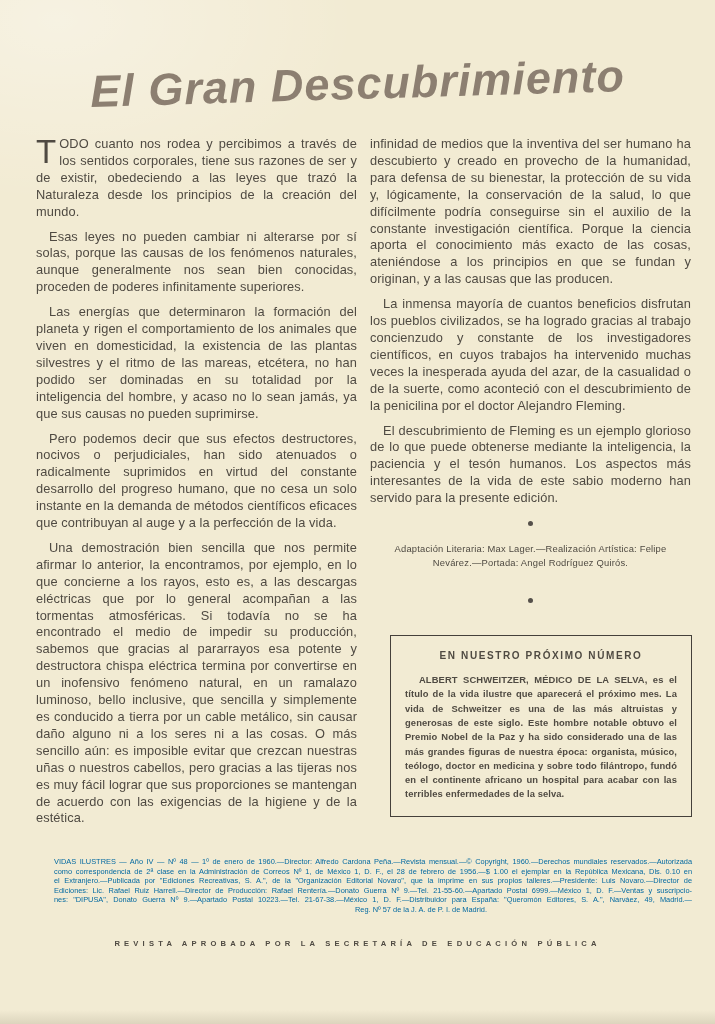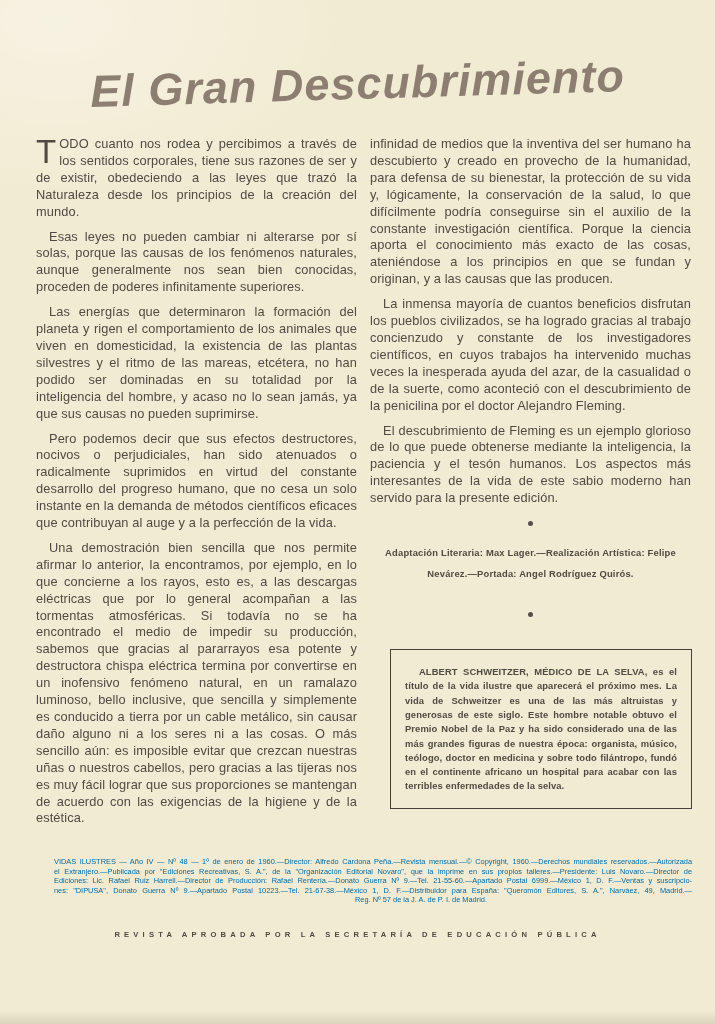--- a/index.html
+++ b/index.html
@@ -51,22 +51,22 @@
   .dot {
     width: 5px; height: 5px; border-radius: 50%;
     background: #55504a;
     margin: 14px auto 0;
   }
   .dot.second { margin-top: 28px; }
   .credits {
     margin: 16px auto 0;
     width: 310px;
     font-size: 9.4px;
-    font-weight: bold;
-    line-height: 21px;
+    font-weight: normal;
+    line-height: 14px;
     text-align: center;
     letter-spacing: 0.2px;
   }
   .next-issue-box {
     margin: 32px 0 0 20px;
     width: 302px;
     border: 1.5px solid #45403a;
     box-sizing: border-box;
     padding: 14px 13px 13px;
   }
@@ -131,26 +131,28 @@
     <p class="para">La inmensa mayoría de cuantos beneficios disfrutan los pueblos civilizados, se ha logrado gracias al trabajo concienzudo y constante de los investigadores científicos, en cuyos trabajos ha intervenido muchas veces la inesperada ayuda del azar, de la casualidad o de la suerte, como aconteció con el descubrimiento de la penicilina por el doctor Alejandro Fleming.</p>
     <p class="para">El descubrimiento de Fleming es un ejemplo glorioso de lo que puede obtenerse mediante la inteligencia, la paciencia y el tesón humanos. Los aspectos más interesantes de la vida de este sabio moderno han servido para la presente edición.</p>
 
     <div class="dot"></div>
 
     <p class="credits">Adaptación Literaria: Max Lager.—Realización Artística: Felipe Nevárez.—Portada: Angel Rodríguez Quirós.</p>
 
     <div class="dot second"></div>
 
     <div class="next-issue-box">
+      <p class="box-header">EN NUESTRO PRÓXIMO NÚMERO</p>
       <p class="box-para">ALBERT SCHWEITZER, MÉDICO DE LA SELVA, es el título de la vida ilustre que aparecerá el próximo mes. La vida de Schweitzer es una de las más altruistas y generosas de este siglo. Este hombre notable obtuvo el Premio Nobel de la Paz y ha sido considerado una de las más grandes figuras de nuestra época: organista, músico, teólogo, doctor en medicina y sobre todo filántropo, fundó en el continente africano un hospital para acabar con las terribles enfermedades de la selva.</p>
     </div>
   </div>
 </div>
 
 <div class="masthead">
   <div class="masthead-line">VIDAS ILUSTRES — Año IV — Nº 48 — 1º de enero de 1960.—Director: Alfredo Cardona Peña.—Revista mensual.—© Copyright, 1960.—Derechos mundiales reservados.—Autorizada</div>
+  <div class="masthead-line">como correspondencia de 2ª clase en la Administración de Correos Nº 1, de México 1, D. F., el 28 de febrero de 1956.—$ 1.00 el ejemplar en la República Mexicana, Dls. 0.10 en</div>
   <div class="masthead-line">el Extranjero.—Publicada por "Ediciones Recreativas, S. A.", de la "Organización Editorial Novaro", que la imprime en sus propios talleres.—Presidente: Luis Novaro.—Director de</div>
   <div class="masthead-line">Ediciones: Lic. Rafael Ruiz Harrell.—Director de Producción: Rafael Rentería.—Donato Guerra Nº 9.—Tel. 21-55-60.—Apartado Postal 6999.—México 1, D. F.—Ventas y suscripcio-</div>
   <div class="masthead-line">nes: "DIPUSA", Donato Guerra Nº 9.—Apartado Postal 10223.—Tel. 21-67-38.—México 1, D. F.—Distribuidor para España: "Queromón Editores, S. A.", Narváez, 49, Madrid.—</div>
   <div class="masthead-line short">Reg. Nº 57 de la J. A. de P. I. de Madrid.</div>
 </div>
 
 <div class="approval-line">REVISTA APROBADA POR LA SECRETARÍA DE EDUCACIÓN PÚBLICA</div>
 
 </body></html>

